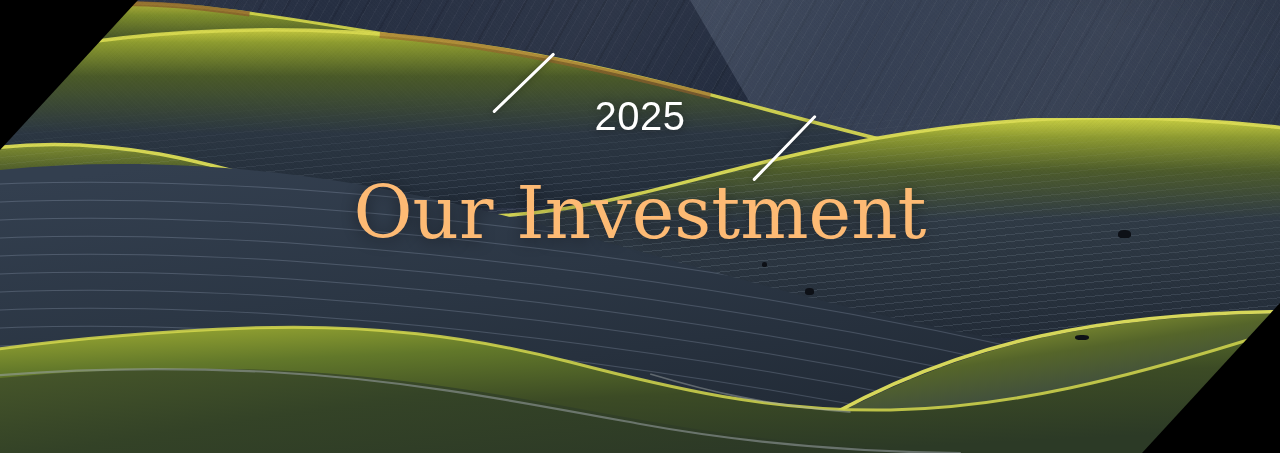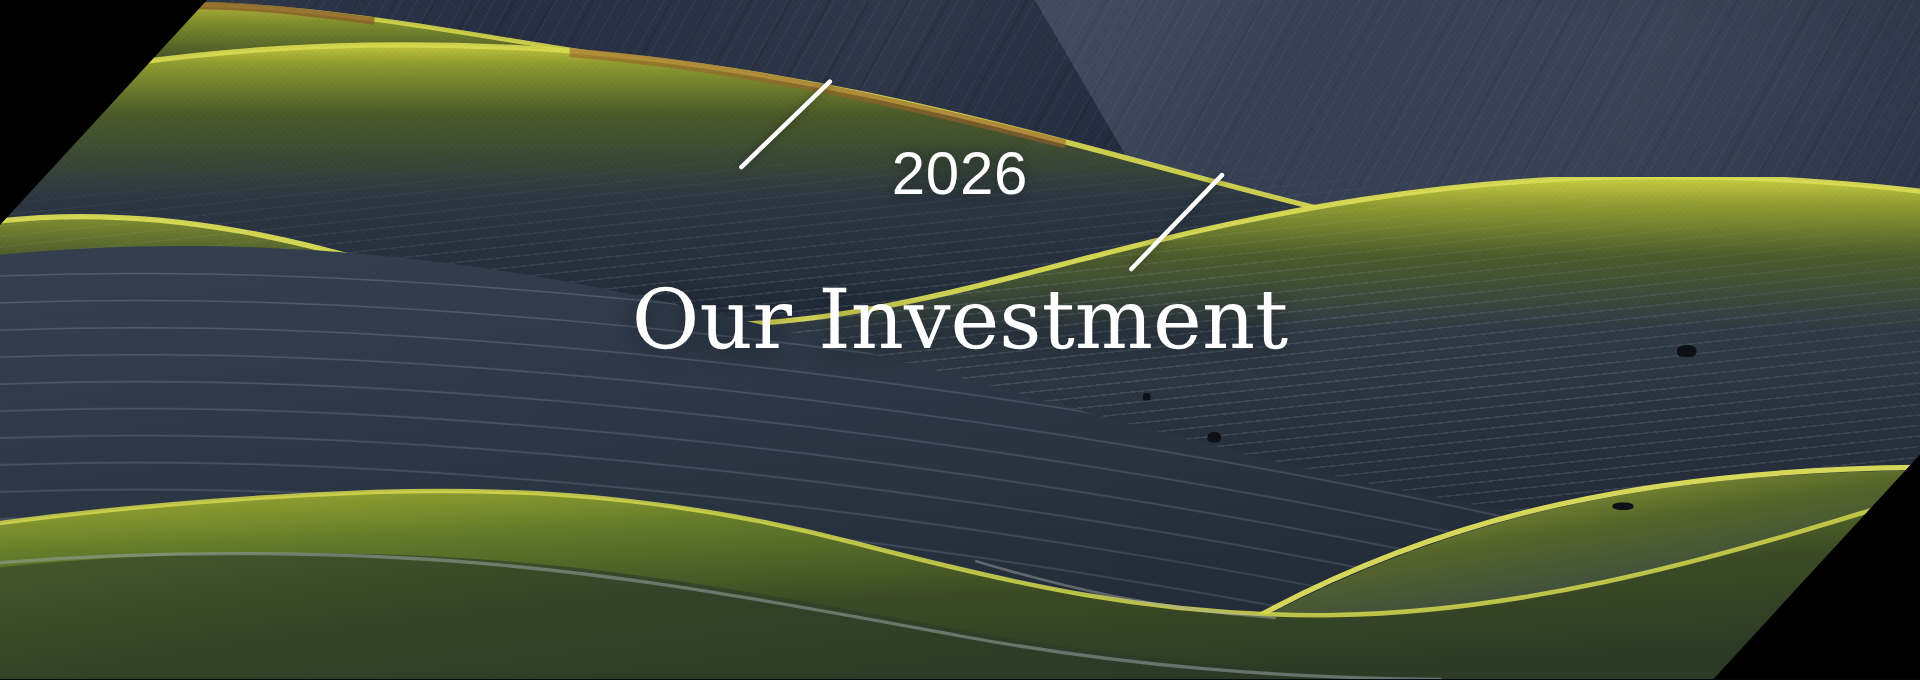--- a/index.html
+++ b/index.html
@@ -104,23 +104,23 @@
     text-shadow: 0 1px 10px rgba(0,0,0,.40);
   }
 
   #hero-title {
     position: absolute;
     top: 172px;
     left: 190px;
     width: 900px;
     font-family: "DejaVu Serif", "Liberation Serif", serif;
     font-weight: 400;
-    font-size: 55px;
+    font-size: 72px;
     line-height: 83px;
-    color: #ffffff;
+    color: #fdba74;
     letter-spacing: 0px;
     text-shadow: 0 2px 16px rgba(0,0,0,.45);
   }
   #hero-title .tline { display: block; }
 
   
   .slash {
     position: absolute;
     z-index: 45;
     background: #ffffff;
@@ -315,19 +315,19 @@
     <span class="critter" style="left:1118px; top:230px; width:13px; height:8px;"></span>
     <span class="critter" style="left:805px; top:288px; width:9px; height:7px;"></span>
     <span class="critter" style="left:762px; top:262px; width:5px; height:5px;"></span>
     <span class="critter" style="left:1075px; top:335px; width:14px; height:5px; border-radius:40%;"></span>
   </div>
 
   <div class="slash" id="slash-left"></div>
   <div class="slash" id="slash-right"></div>
 
   <div id="hero-copy">
-    <div id="hero-year">2026</div>
+    <div id="hero-year">2025</div>
     <div id="hero-title">
       <span class="tline">Our Investment</span>
     </div>
   </div>
 
 </div>
 
 </body></html>

